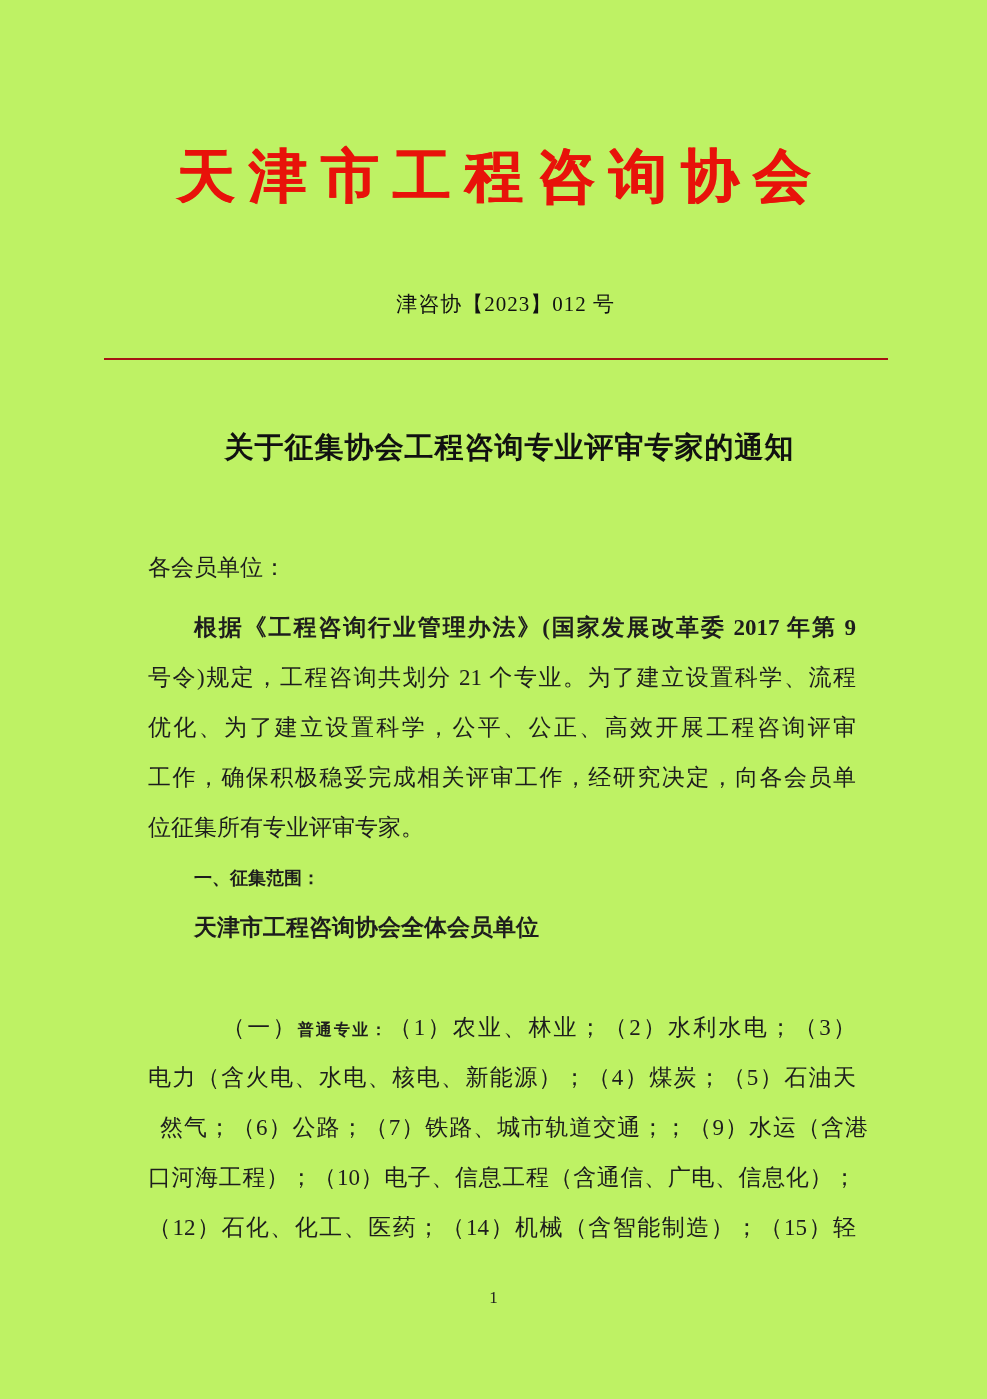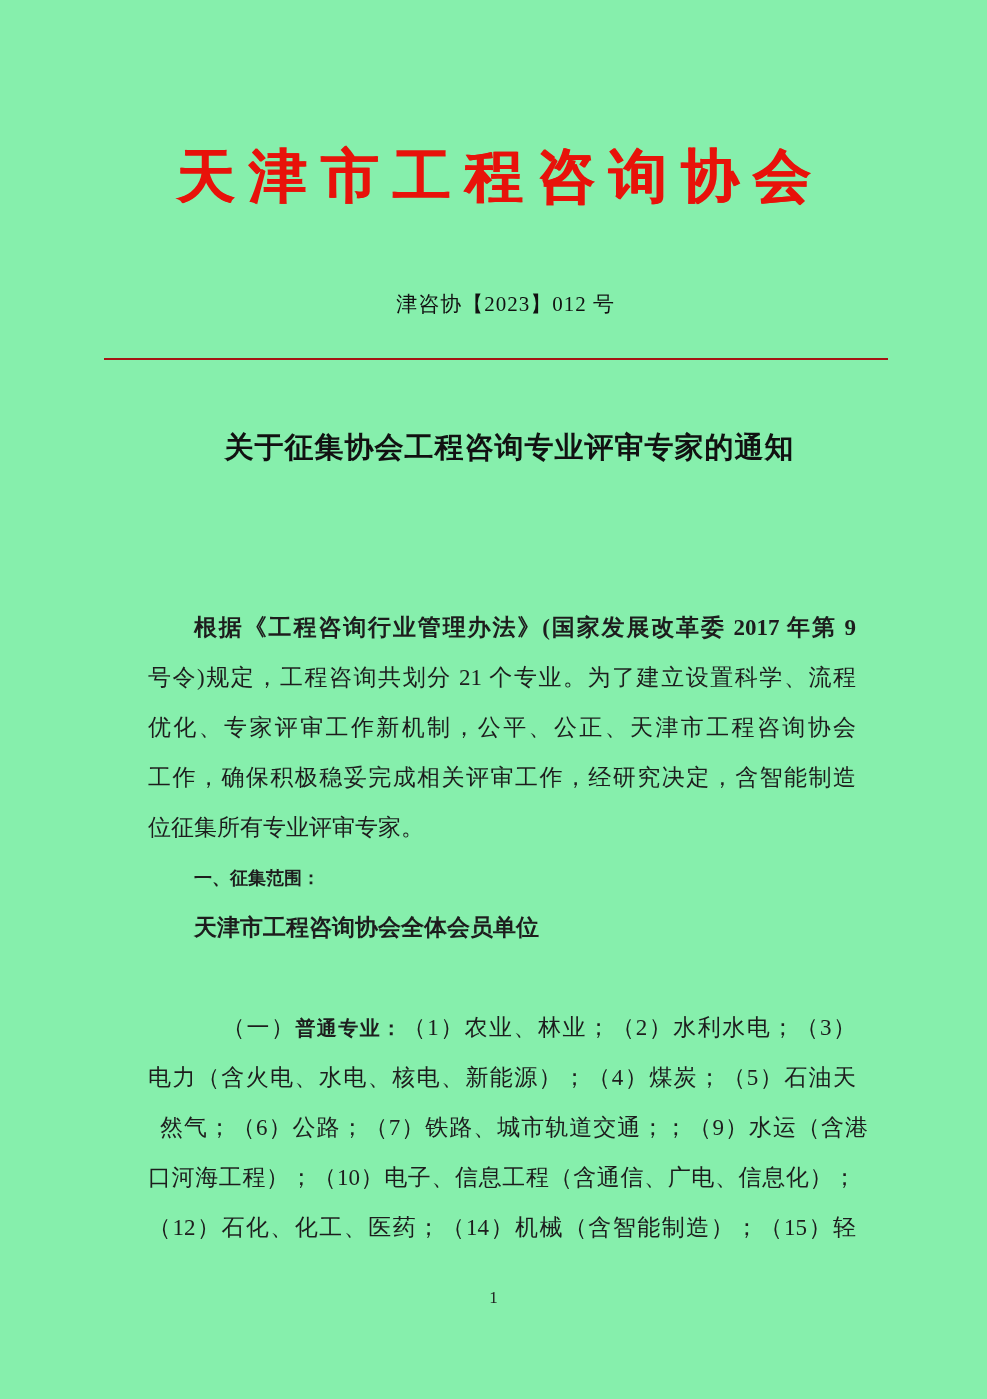--- a/index.html
+++ b/index.html
@@ -4,21 +4,21 @@
 <style>
   html, body {
     margin: 0;
     padding: 0;
     background: #ffffff;
   }
   .page {
     position: relative;
     width: 987px;
     height: 1399px;
-    background: #86efac;
+    background: #bef264;
     overflow: hidden;
     font-family: "Liberation Serif", "DejaVu Serif", serif;
     color: #1d1d1d;
   }
   .org-title {
     position: absolute;
     top: 138px;
     left: 0;
     width: 100%;
     margin: 0;
@@ -83,21 +83,21 @@
   .indent2 { padding-left: 46px; font-weight: bold; }
   .indent3 { padding-left: 74px; }
   .heading {
     font-family: "Liberation Sans", "DejaVu Sans", sans-serif;
     font-weight: 700;
     font-size: 18px;
   }
   .bold-sans {
     font-family: "Liberation Sans", "DejaVu Sans", sans-serif;
     font-weight: 700;
-    font-size: 20px;
+    font-size: 16px;
   }
   .page-number {
     position: absolute;
     top: 1288px;
     left: 0;
     width: 100%;
     text-align: center;
     font-size: 17px;
     color: #222222;
   }
@@ -108,26 +108,27 @@
 <div class="page">
 
   <h1 class="org-title">天津市工程咨询协会</h1>
 
   <div class="doc-number">津咨协【2023】012 号</div>
 
   <div class="red-rule"></div>
 
   <h2 class="notice-title">关于征集协会工程咨询专业评审专家的通知</h2>
 
+  <div class="bline" style="top:543px;">各会员单位：</div>
 
   <div>
     <div class="bline just indent2" style="top:603px;">根据《工程咨询行业管理办法》(国家发展改革委 2017 年第 9</div>
     <div class="bline just" style="top:653px;">号令)规定，工程咨询共划分 21 个专业。为了建立设置科学、流程</div>
-    <div class="bline just" style="top:703px;">优化、专家评审工作新机制，公平、公正、天津市工程咨询协会</div>
-    <div class="bline just" style="top:753px;">工作，确保积极稳妥完成相关评审工作，经研究决定，含智能制造</div>
+    <div class="bline just" style="top:703px;">优化、为了建立设置科学，公平、公正、高效开展工程咨询评审</div>
+    <div class="bline just" style="top:753px;">工作，确保积极稳妥完成相关评审工作，经研究决定，向各会员单</div>
     <div class="bline" style="top:803px;">位征集所有专业评审专家。</div>
   </div>
 
   <div class="bline heading indent2" style="top:853px;">一、征集范围：</div>
 
   <div class="bline indent2" style="top:903px;">天津市工程咨询协会全体会员单位</div>
 
 
   <div>
     <div class="bline just indent3" style="top:1003px;">

